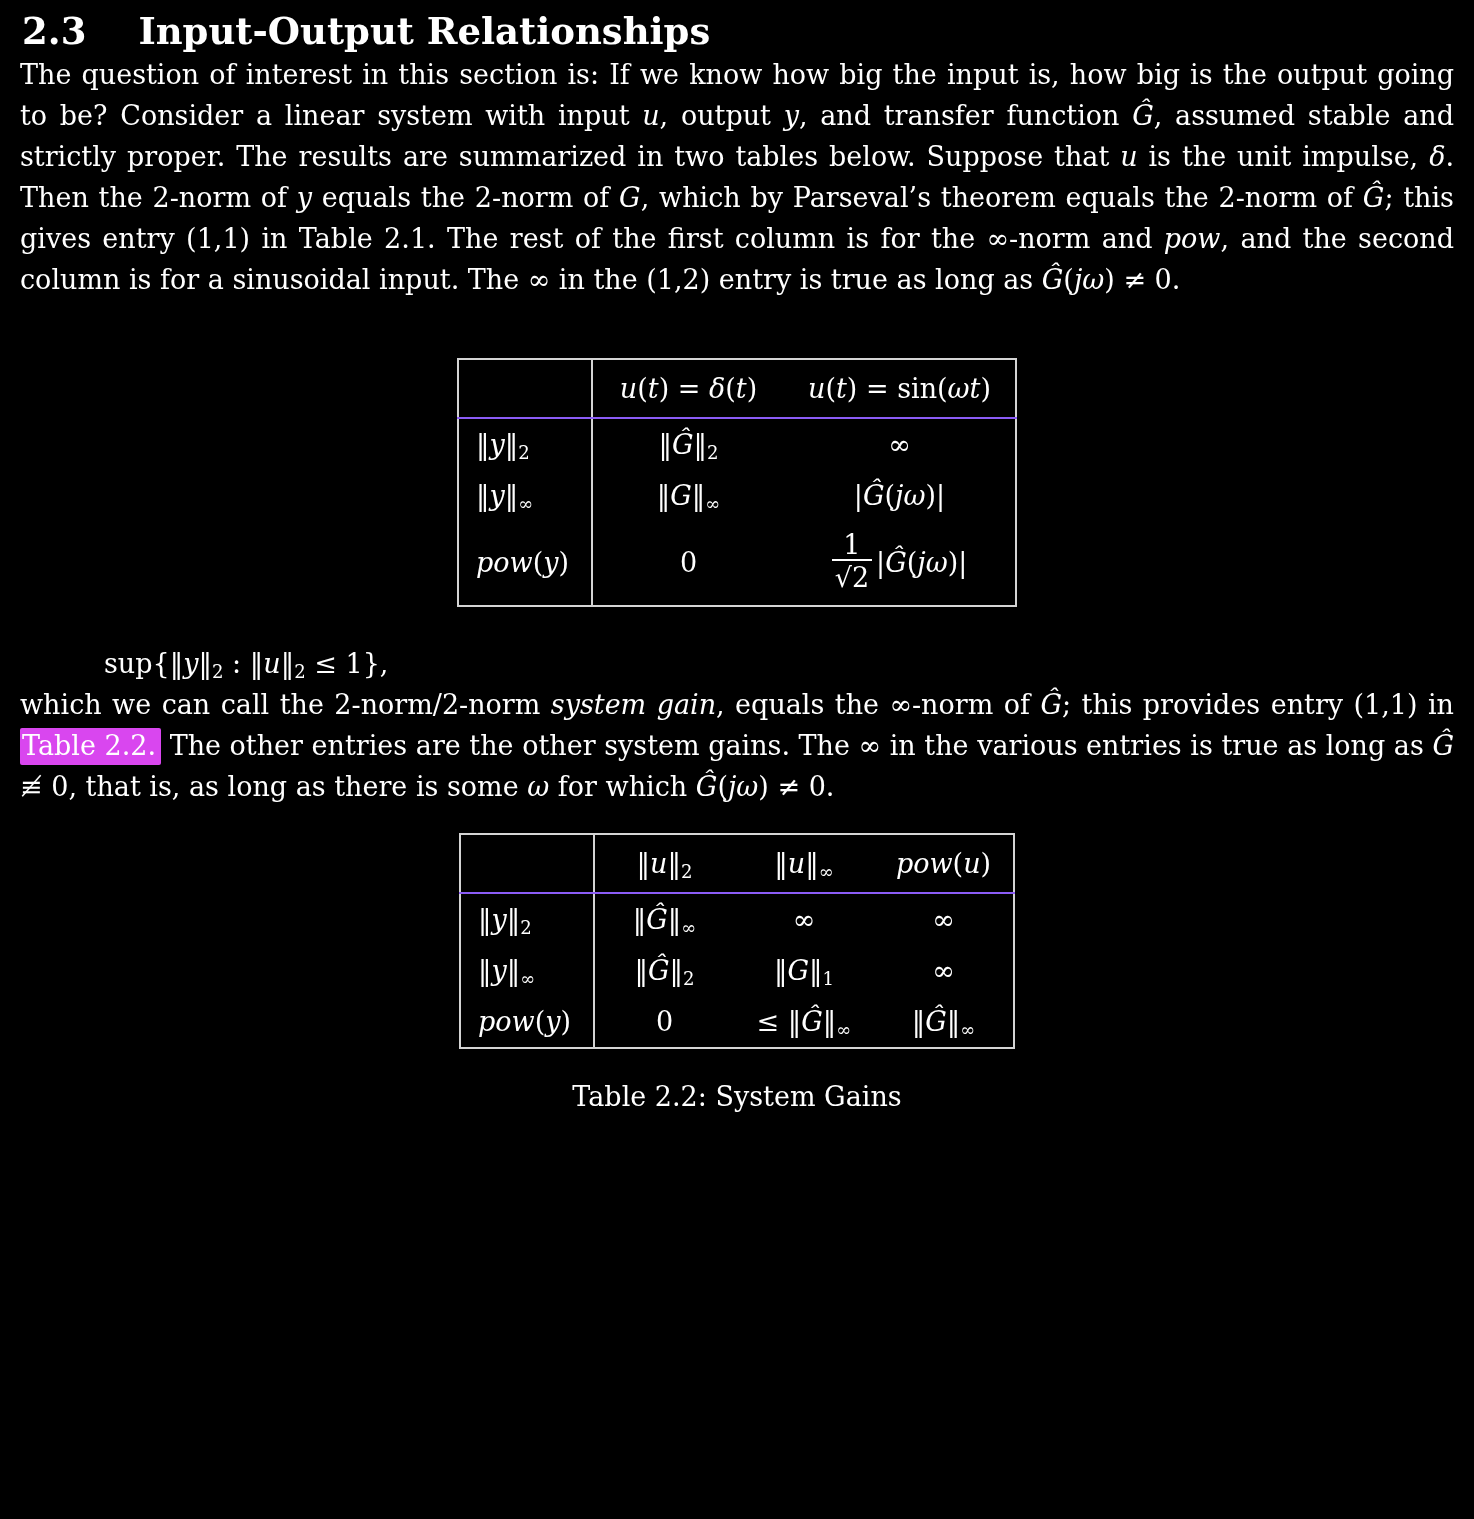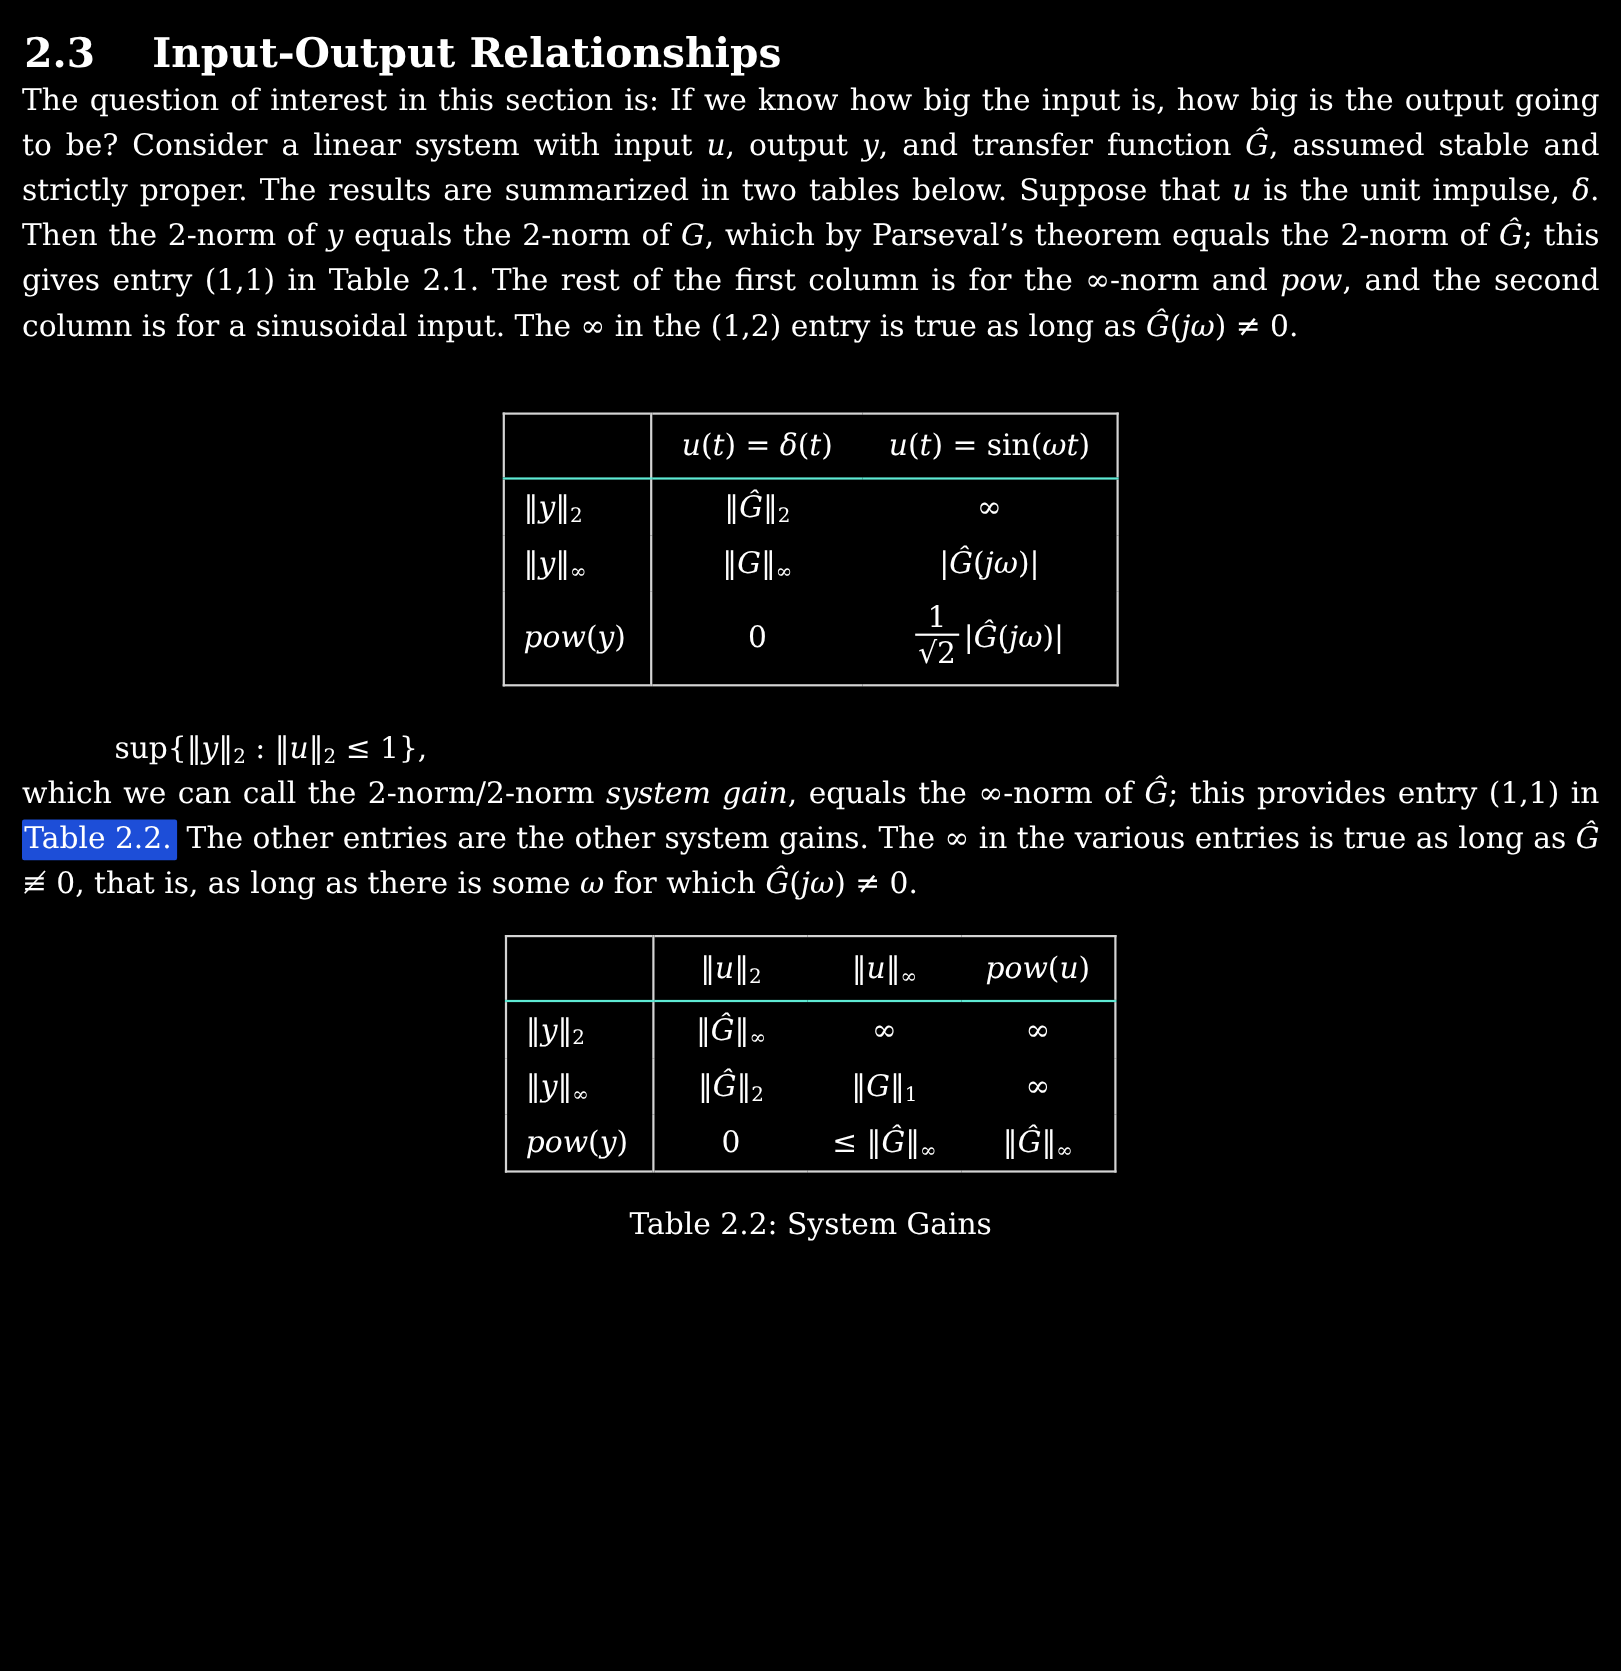--- a/index.html
+++ b/index.html
@@ -4,21 +4,21 @@
 <style>
   html, body {
     margin: 0; padding: 0;
     background: #000000;
   }
   body {
     width: 1474px; height: 1519px; overflow: hidden;
     font-family: "DejaVu Serif", serif;
     color: #ffffff;
   }
-  .page { padding: 19px 20px 0 20px; }
+  .page { padding: 2px 20px 0 20px; }
 
   .heading {
     display: flex; align-items: baseline;
     font-weight: bold; font-size: 37px; line-height: 46px;
     margin: 6px 0 0 2px;
   }
   .heading .h-num { margin-right: 52px; }
 
   p.body-par {
     font-size: 27px; line-height: 41px;
@@ -30,40 +30,40 @@
 
   .equation {
     font-size: 27px; line-height: 41px;
     margin: 36px 0 0 84px;
   }
 
   i { font-style: italic; }
   sub { font-size: 67%; line-height: 0; vertical-align: -0.25em; }
 
   .hl {
-    background: #1d4ed8;
+    background: #d946ef;
     padding: 2px 5px 4px 2px;
     border-radius: 2px;
   }
 
   figure { margin: 0; text-align: center; }
   .fig1 { margin-top: 58px; }
   .fig2 { margin-top: 26px; }
 
   table {
     margin: 0 auto; border-collapse: collapse;
     border: 2px solid #d4d4d4;
     font-size: 27px; color: #ffffff;
   }
   th, td { font-weight: normal; }
   th.stub, td.stub {
     text-align: left; padding-left: 17px; padding-right: 20px;
     border-right: 2px solid #d4d4d4;
   }
-  thead th { border-bottom: 2px solid #5eead4; padding-top: 13px; padding-bottom: 13px; }
+  thead th { border-bottom: 2px solid #8b5cf6; padding-top: 13px; padding-bottom: 13px; }
   td.c { text-align: center; padding: 10px 8px; }
   tbody td { padding-top: 10px; padding-bottom: 10px; margin-left: 30px; }
 
   .t21 .col-label { width: 134px; }
   .t21 .col-a { width: 192px; }
   .t21 .col-b { width: 232px; }
   .t22 .col-label { width: 134px; }
   .t22 .col-d { width: 140px; }
 
   .frac {

